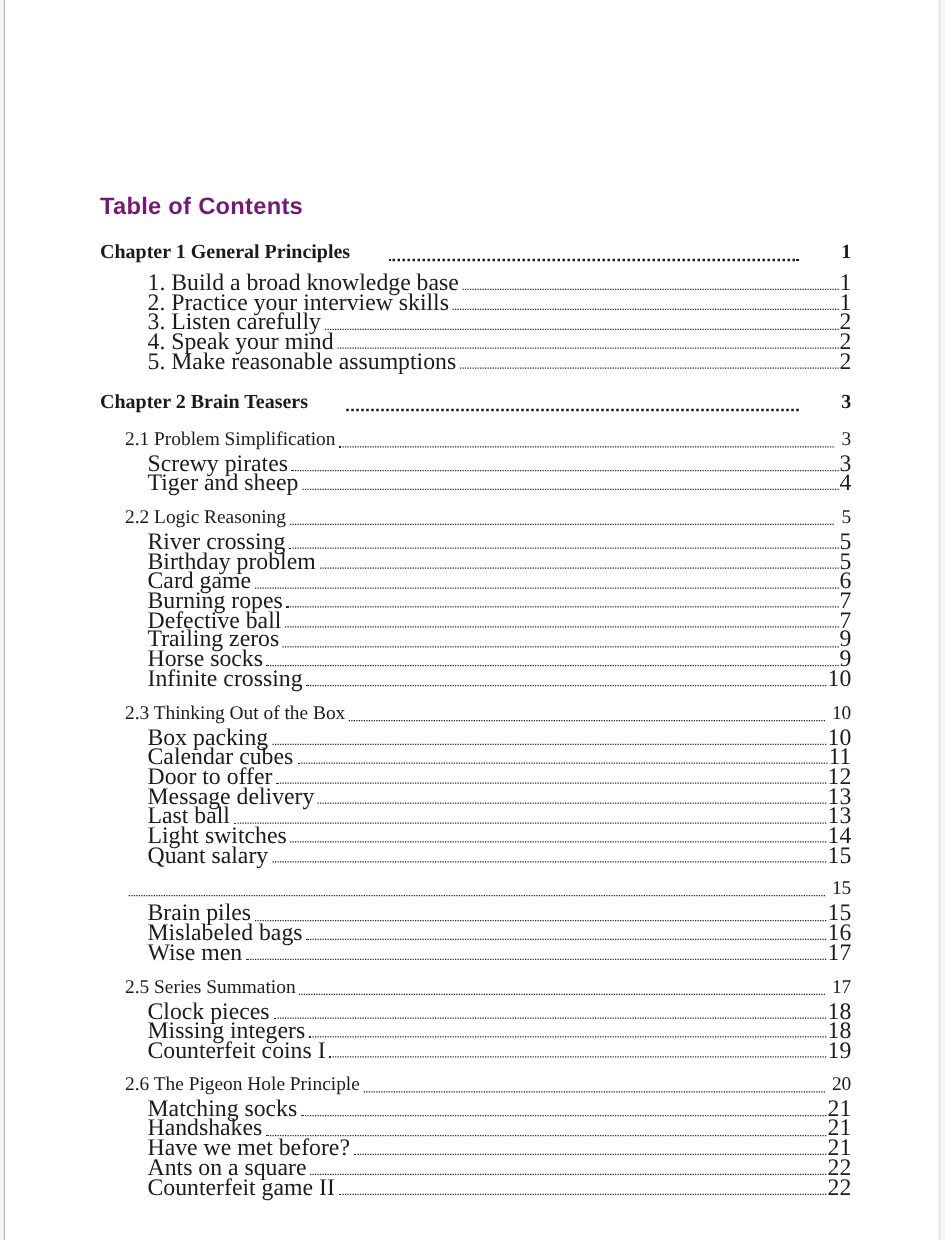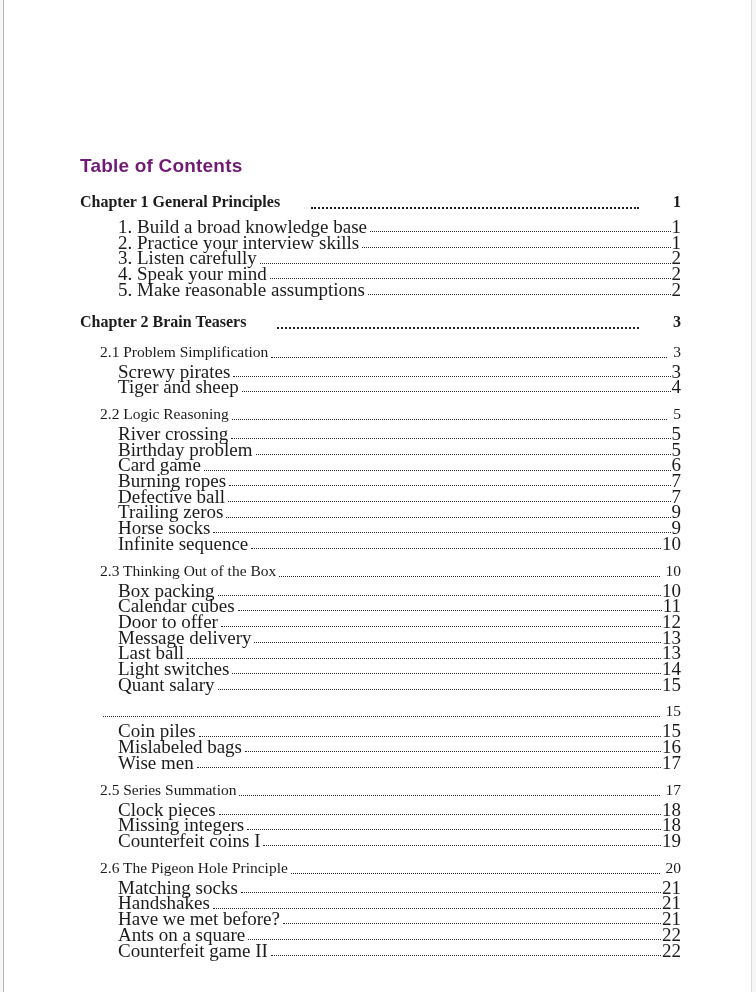--- a/index.html
+++ b/index.html
@@ -191,21 +191,21 @@
     <span class="toc-label">Trailing zeros</span>
     <span class="toc-leader"></span>
     <span class="toc-page">9</span>
   </div>
         <div class="toc-row level-item">
     <span class="toc-label">Horse socks</span>
     <span class="toc-leader"></span>
     <span class="toc-page">9</span>
   </div>
         <div class="toc-row level-item">
-    <span class="toc-label">Infinite sequence</span>
+    <span class="toc-label">Infinite crossing</span>
     <span class="toc-leader"></span>
     <span class="toc-page">10</span>
   </div>
         <div class="toc-row level-section">
     <span class="toc-label">2.3 Thinking Out of the Box</span>
     <span class="toc-leader"></span>
     <span class="toc-page">10</span>
   </div>
         <div class="toc-row level-item">
     <span class="toc-label">Box packing</span>
@@ -240,21 +240,21 @@
         <div class="toc-row level-item">
     <span class="toc-label">Quant salary</span>
     <span class="toc-leader"></span>
     <span class="toc-page">15</span>
   </div>
         <div class="toc-row level-section">
     <span class="toc-leader"></span>
     <span class="toc-page">15</span>
   </div>
         <div class="toc-row level-item">
-    <span class="toc-label">Coin piles</span>
+    <span class="toc-label">Brain piles</span>
     <span class="toc-leader"></span>
     <span class="toc-page">15</span>
   </div>
         <div class="toc-row level-item">
     <span class="toc-label">Mislabeled bags</span>
     <span class="toc-leader"></span>
     <span class="toc-page">16</span>
   </div>
         <div class="toc-row level-item">
     <span class="toc-label">Wise men</span>

